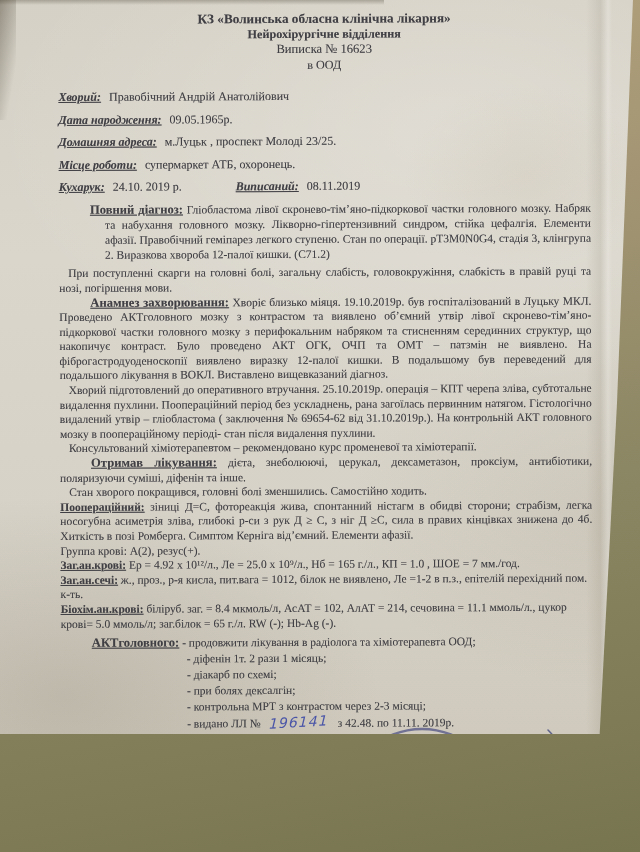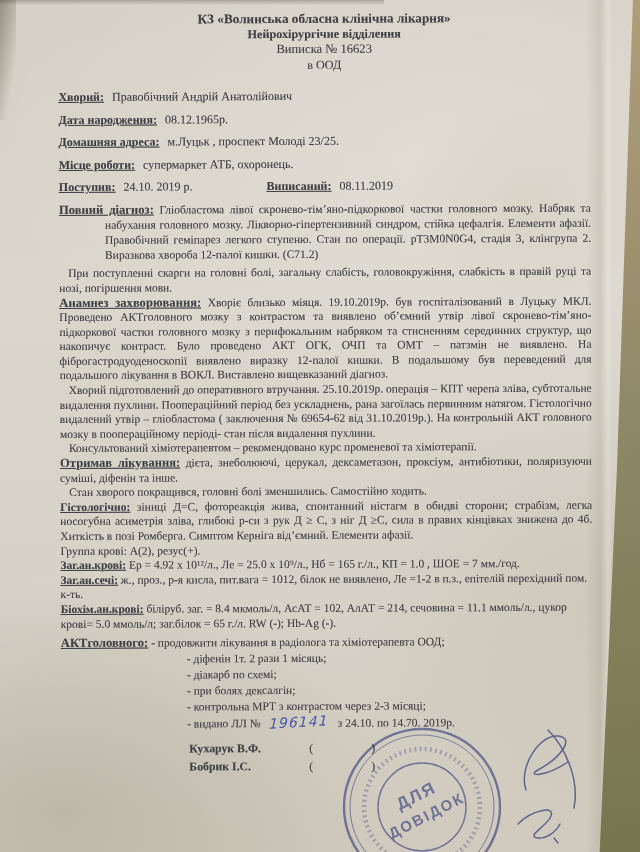--- a/index.html
+++ b/index.html
@@ -1,21 +1,21 @@
 <!DOCTYPE html>
 <html lang="uk"><head>
 <meta charset="utf-8">
 <style>
   html,body{margin:0;padding:0;}
   body{
     width:640px;height:852px;overflow:hidden;
     font-family:"Liberation Serif","DejaVu Serif",serif;
     background:linear-gradient(170deg,#b5a37c 0%,#a39574 30%,#8b8663 60%,#77754f 100%);
   }
-  .scene{position:relative;width:640px;height:852px;}
+  .scene{position:relative;width:640px;height:734px;}
   
   .paper{
     position:absolute;inset:0;
     clip-path:polygon(0 0,98.9% 0,96.4% 55%,93.7% 100%,0 100%);
     background:
       radial-gradient(120% 60% at 70% 18%,rgba(255,255,255,.20),rgba(255,255,255,0) 60%),
       radial-gradient(90% 50% at 10% 95%,rgba(90,84,64,.16),rgba(90,84,64,0) 55%),
       radial-gradient(70% 40% at 96% 70%,rgba(120,110,85,.10),rgba(120,110,85,0) 60%),
       linear-gradient(180deg,#d6d1c6 0%,#dad6cc 35%,#d7d2c7 70%,#cfcabd 100%);
   }
@@ -33,26 +33,26 @@
     transform:rotate(-0.25deg);transform-origin:left top;
     text-shadow:0 0 .5px rgba(64,63,68,.35);
   }
   .hdr{text-align:center;line-height:15.5px;padding-top:6px;}
   .hdr-org{font-size:13.2px;font-weight:700;}
   .hdr-dept{font-size:12.2px;font-weight:700;}
   .hdr-extract{font-size:12.6px;}
   .hdr-dest{font-size:12.2px;}
   .fields{margin-top:16px;font-size:12px;}
   .frow{margin-bottom:8.5px;line-height:14px;white-space:nowrap;}
-  .flabel{font-weight:700;text-decoration:underline;}
+  .flabel{font-weight:700;font-style:italic;text-decoration:underline;}
   .fval{padding-left:8px;}
-  .frow-dates .pair2{margin-left:74px;}
+  .frow-dates .pair2{margin-left:54px;}
   p{margin:0;text-align:justify;font-size:11.5px;line-height:14.6px;}
   .diag{margin-top:7px;padding-left:46px;text-indent:-46px;line-height:15.2px;}
-  .slabel{font-weight:700;text-decoration:underline;font-size:12.6px;}
+  .slabel{font-weight:700;text-decoration:underline;font-size:12.6px;margin-left:31px;}
   .llabel{font-weight:700;text-decoration:underline;}
   .ind{text-indent:9px;}
   .gap-top{margin-top:3px;}
   .labs p{text-align:left;}
   
   .rec{margin-top:4px;font-size:11.5px;line-height:16px;}
   .rec-items{margin-left:126px;}
   .hand{
     display:inline-block;color:#4a55a8;font-size:14px;font-style:italic;
     font-family:"DejaVu Sans",sans-serif;letter-spacing:1px;
@@ -92,30 +92,30 @@
         <div class="hdr-dept">Нейрохірургічне відділення</div>
         <div class="hdr-extract">Виписка № 16623</div>
         <div class="hdr-dest">в ООД</div>
       </div>
 
       <div class="fields">
         <div class="frow">
           <span class="flabel">Хворий:</span><span class="fval">Правобічний Андрій Анатолійович</span>
         </div>
         <div class="frow">
-          <span class="flabel">Дата народження:</span><span class="fval">08.12.1965р.</span>
+          <span class="flabel">Дата народження:</span><span class="fval">09.05.1965р.</span>
         </div>
         <div class="frow">
           <span class="flabel">Домашняя адреса:</span><span class="fval">м.Луцьк , проспект Молоді 23/25.</span>
         </div>
         <div class="frow">
           <span class="flabel">Місце роботи:</span><span class="fval">супермаркет АТБ, охоронець.</span>
         </div>
         <div class="frow frow-dates">
-          <span class="flabel">Поступив:</span><span class="fval">24.10. 2019 р.</span><span class="pair2"><span class="flabel">Виписаний:</span><span class="fval">08.11.2019</span></span>
+          <span class="flabel">Кухарук:</span><span class="fval">24.10. 2019 р.</span><span class="pair2"><span class="flabel">Виписаний:</span><span class="fval">08.11.2019</span></span>
         </div>
       </div>
 
       <p class="diag">
         <span class="slabel">Повний діагноз:</span>
         <span>Гліобластома  лівої скронево-тім’яно-підкоркової  частки головного мозку. Набряк та набухання головного мозку. Лікворно-гіпертензивний  синдром, стійка цефалгія. Елементи афазії. Правобічний геміпарез легкого ступеню. Стан по операції.  pT3M0N0G4, стадія 3, клінгрупа 2. Виразкова хвороба 12-палої кишки. (С71.2)</span>
       </p>
 
       <p class="ind gap-top">При поступленні скарги на  головні болі, загальну слабість, головокружіння, слабкість в правій руці та нозі, погіршення мови.</p>
 
@@ -129,21 +129,21 @@
       <p class="ind">Консультований  хіміотерапевтом – рекомендовано курс променевої та хіміотерапії.</p>
 
       <p>
         <span class="slabel">Отримав лікування:</span>
         <span>дієта, знеболюючі, церукал, дексаметазон, проксіум, антибіотики, поляризуючи суміші, діфенін  та інше.</span>
       </p>
 
       <p class="ind">Стан хворого  покращився, головні болі зменшились. Самостійно ходить.</p>
 
       <p>
-        <span class="llabel">Гістологічно:</span>
+        <span class="llabel">Поопераційний:</span>
         <span>зіниці Д=С, фотореакція жива, спонтанний ністагм в обидві сторони; страбізм, легка  носогубна асиметрія зліва, глибокі р-си з рук Д ≥ С, з ніг Д ≥С, сила в правих кінцівках знижена до 4б.  Хиткість  в позі Ромберга. Симптом Керніга від’ємний. Елементи афазії.</span>
       </p>
 
       <div class="labs">
         <p>Группа крові: А(2), резус(+).</p>
         <p>
           <span class="llabel">Заг.ан.крові:</span>
           <span>Ер = 4.92 х 10¹²/л., Ле = 25.0 х 10⁹/л., Нб = 165 г./л., КП = 1.0 , ШОЕ = 7 мм./год.</span>
         </p>
         <p>
@@ -162,21 +162,21 @@
           <span>- продовжити лікування в радіолога та хіміотерапевта ООД;</span>
         </div>
         <div class="rec-items">
           <div>- діфенін 1т. 2 рази 1 місяць;</div>
           <div>- діакарб по схемі;</div>
           <div>- при болях дексалгін;</div>
           <div>- контрольна МРТ з контрастом через 2-3 місяці;</div>
           <div>
             <span>- видано ЛЛ №</span>
             <span class="hand">196141</span>
-            <span>з 24.10. по 14.70. 2019р.</span>
+            <span>з 42.48. по 11.11. 2019р.</span>
           </div>
         </div>
       </div>
 
       <div class="sig-block">
         <div class="sig-row">
           <span class="sig-name">Кухарук В.Ф.</span>
           <span class="sig-paren"><span>(</span><span>)</span></span>
         </div>
         <div class="sig-row">

